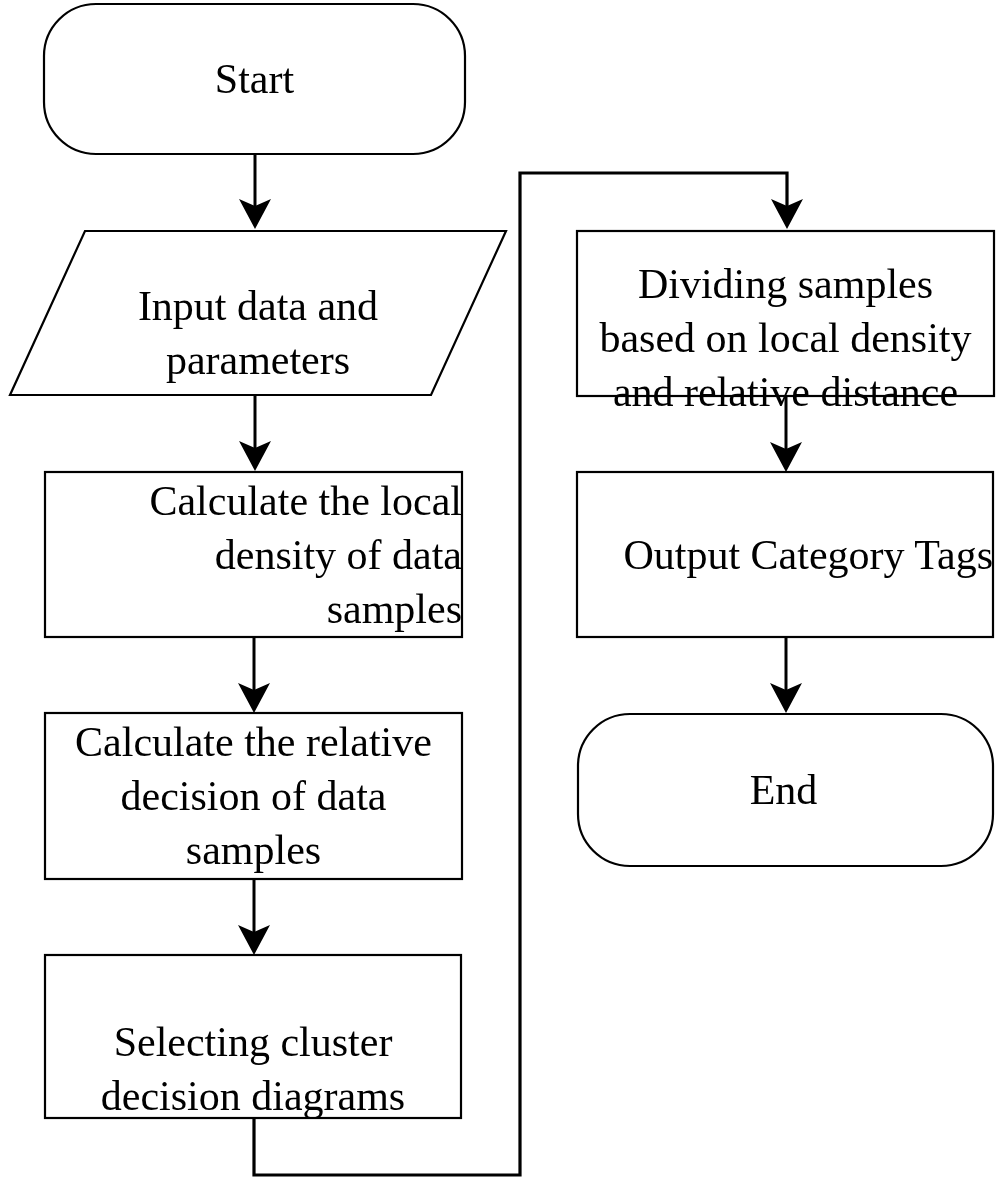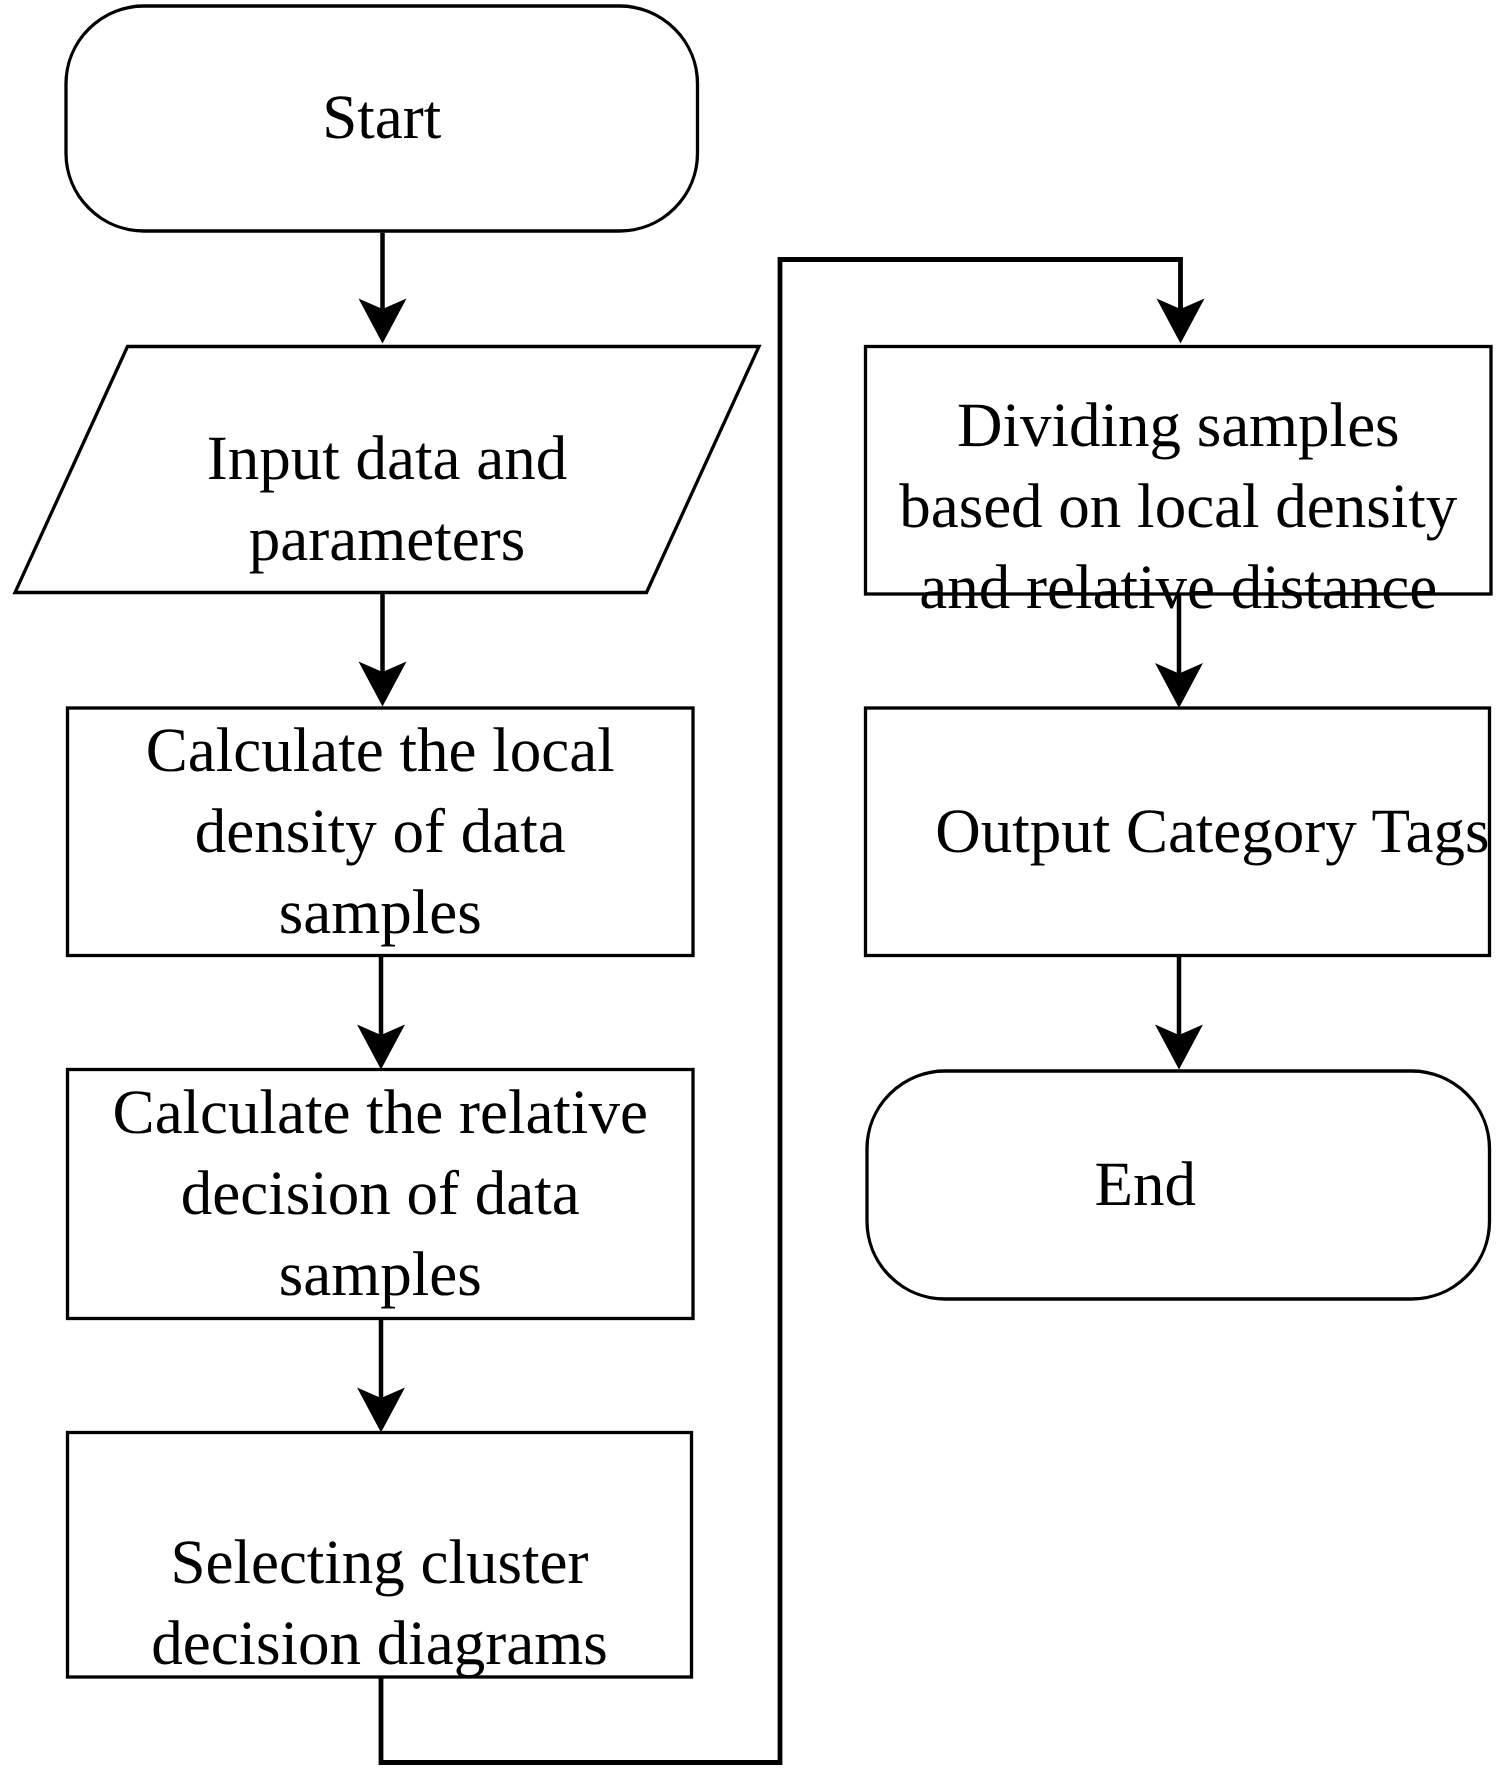--- a/index.html
+++ b/index.html
@@ -86,21 +86,21 @@
 
   <div class="node-label" style="left:44px; top:4px; width:421px; height:150px;">
     <span>Start</span>
   </div>
 
   <div class="node-label" style="left:48px; top:231px; width:420px; height:204px;">
     <span>Input data and</span>
     <span>parameters</span>
   </div>
 
-  <div class="node-label" style="left:45px; top:472px; width:417px; height:165px;">
+  <div class="node-label" style="left:45px; top:472px; width:417px; height:165px;align-items:flex-end;">
     <span>Calculate the local</span>
     <span>density of data</span>
     <span>samples</span>
   </div>
 
   <div class="node-label" style="left:45px; top:713px; width:417px; height:166px;border-radius:14px;">
     <span>Calculate the relative</span>
     <span>decision of data</span>
     <span>samples</span>
   </div>
@@ -113,17 +113,17 @@
   <div class="node-label" style="left:577px; top:231px; width:417px; height:213px;">
     <span>Dividing samples</span>
     <span>based on local density</span>
     <span>and relative distance</span>
   </div>
 
   <div class="node-label" style="left:577px; top:472px; width:416px; height:165px;align-items:flex-end;">
     <span>Output Category Tags</span>
   </div>
 
-  <div class="node-label" style="left:556px; top:714px; width:415px; height:152px;">
+  <div class="node-label" style="left:576px; top:714px; width:415px; height:152px;">
     <span>End</span>
   </div>
 
 </div>
 
 </body></html>

